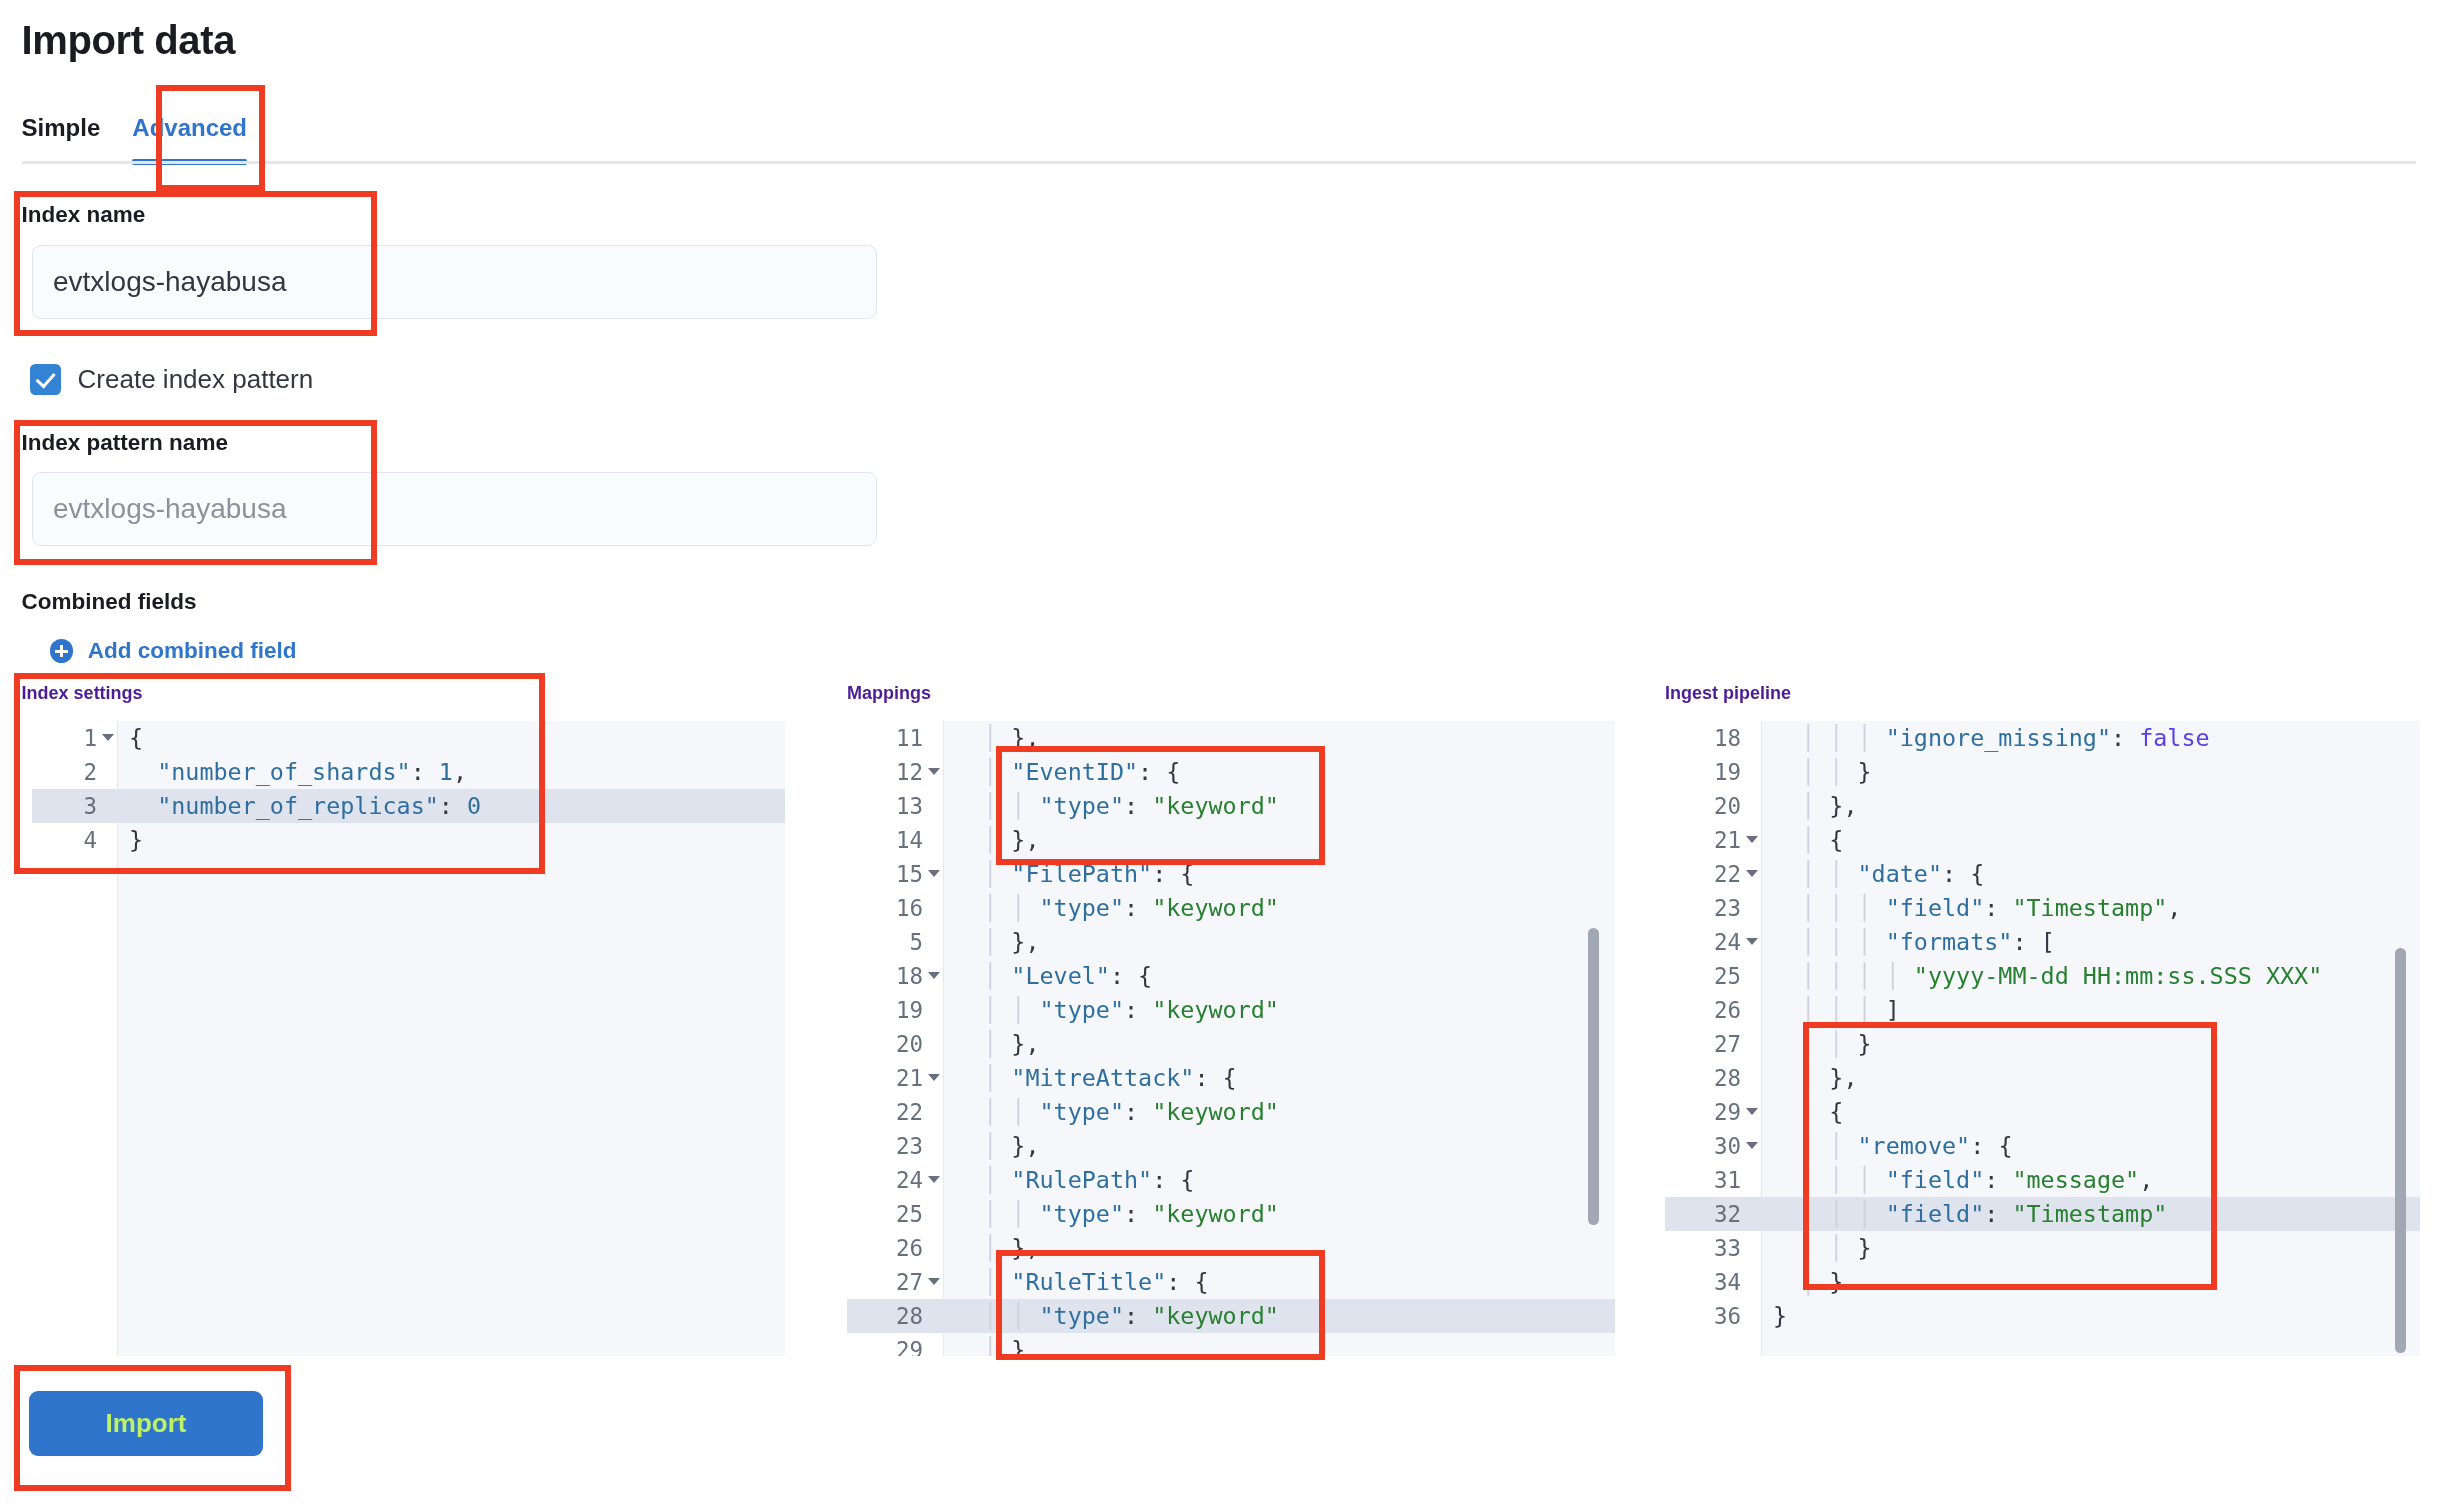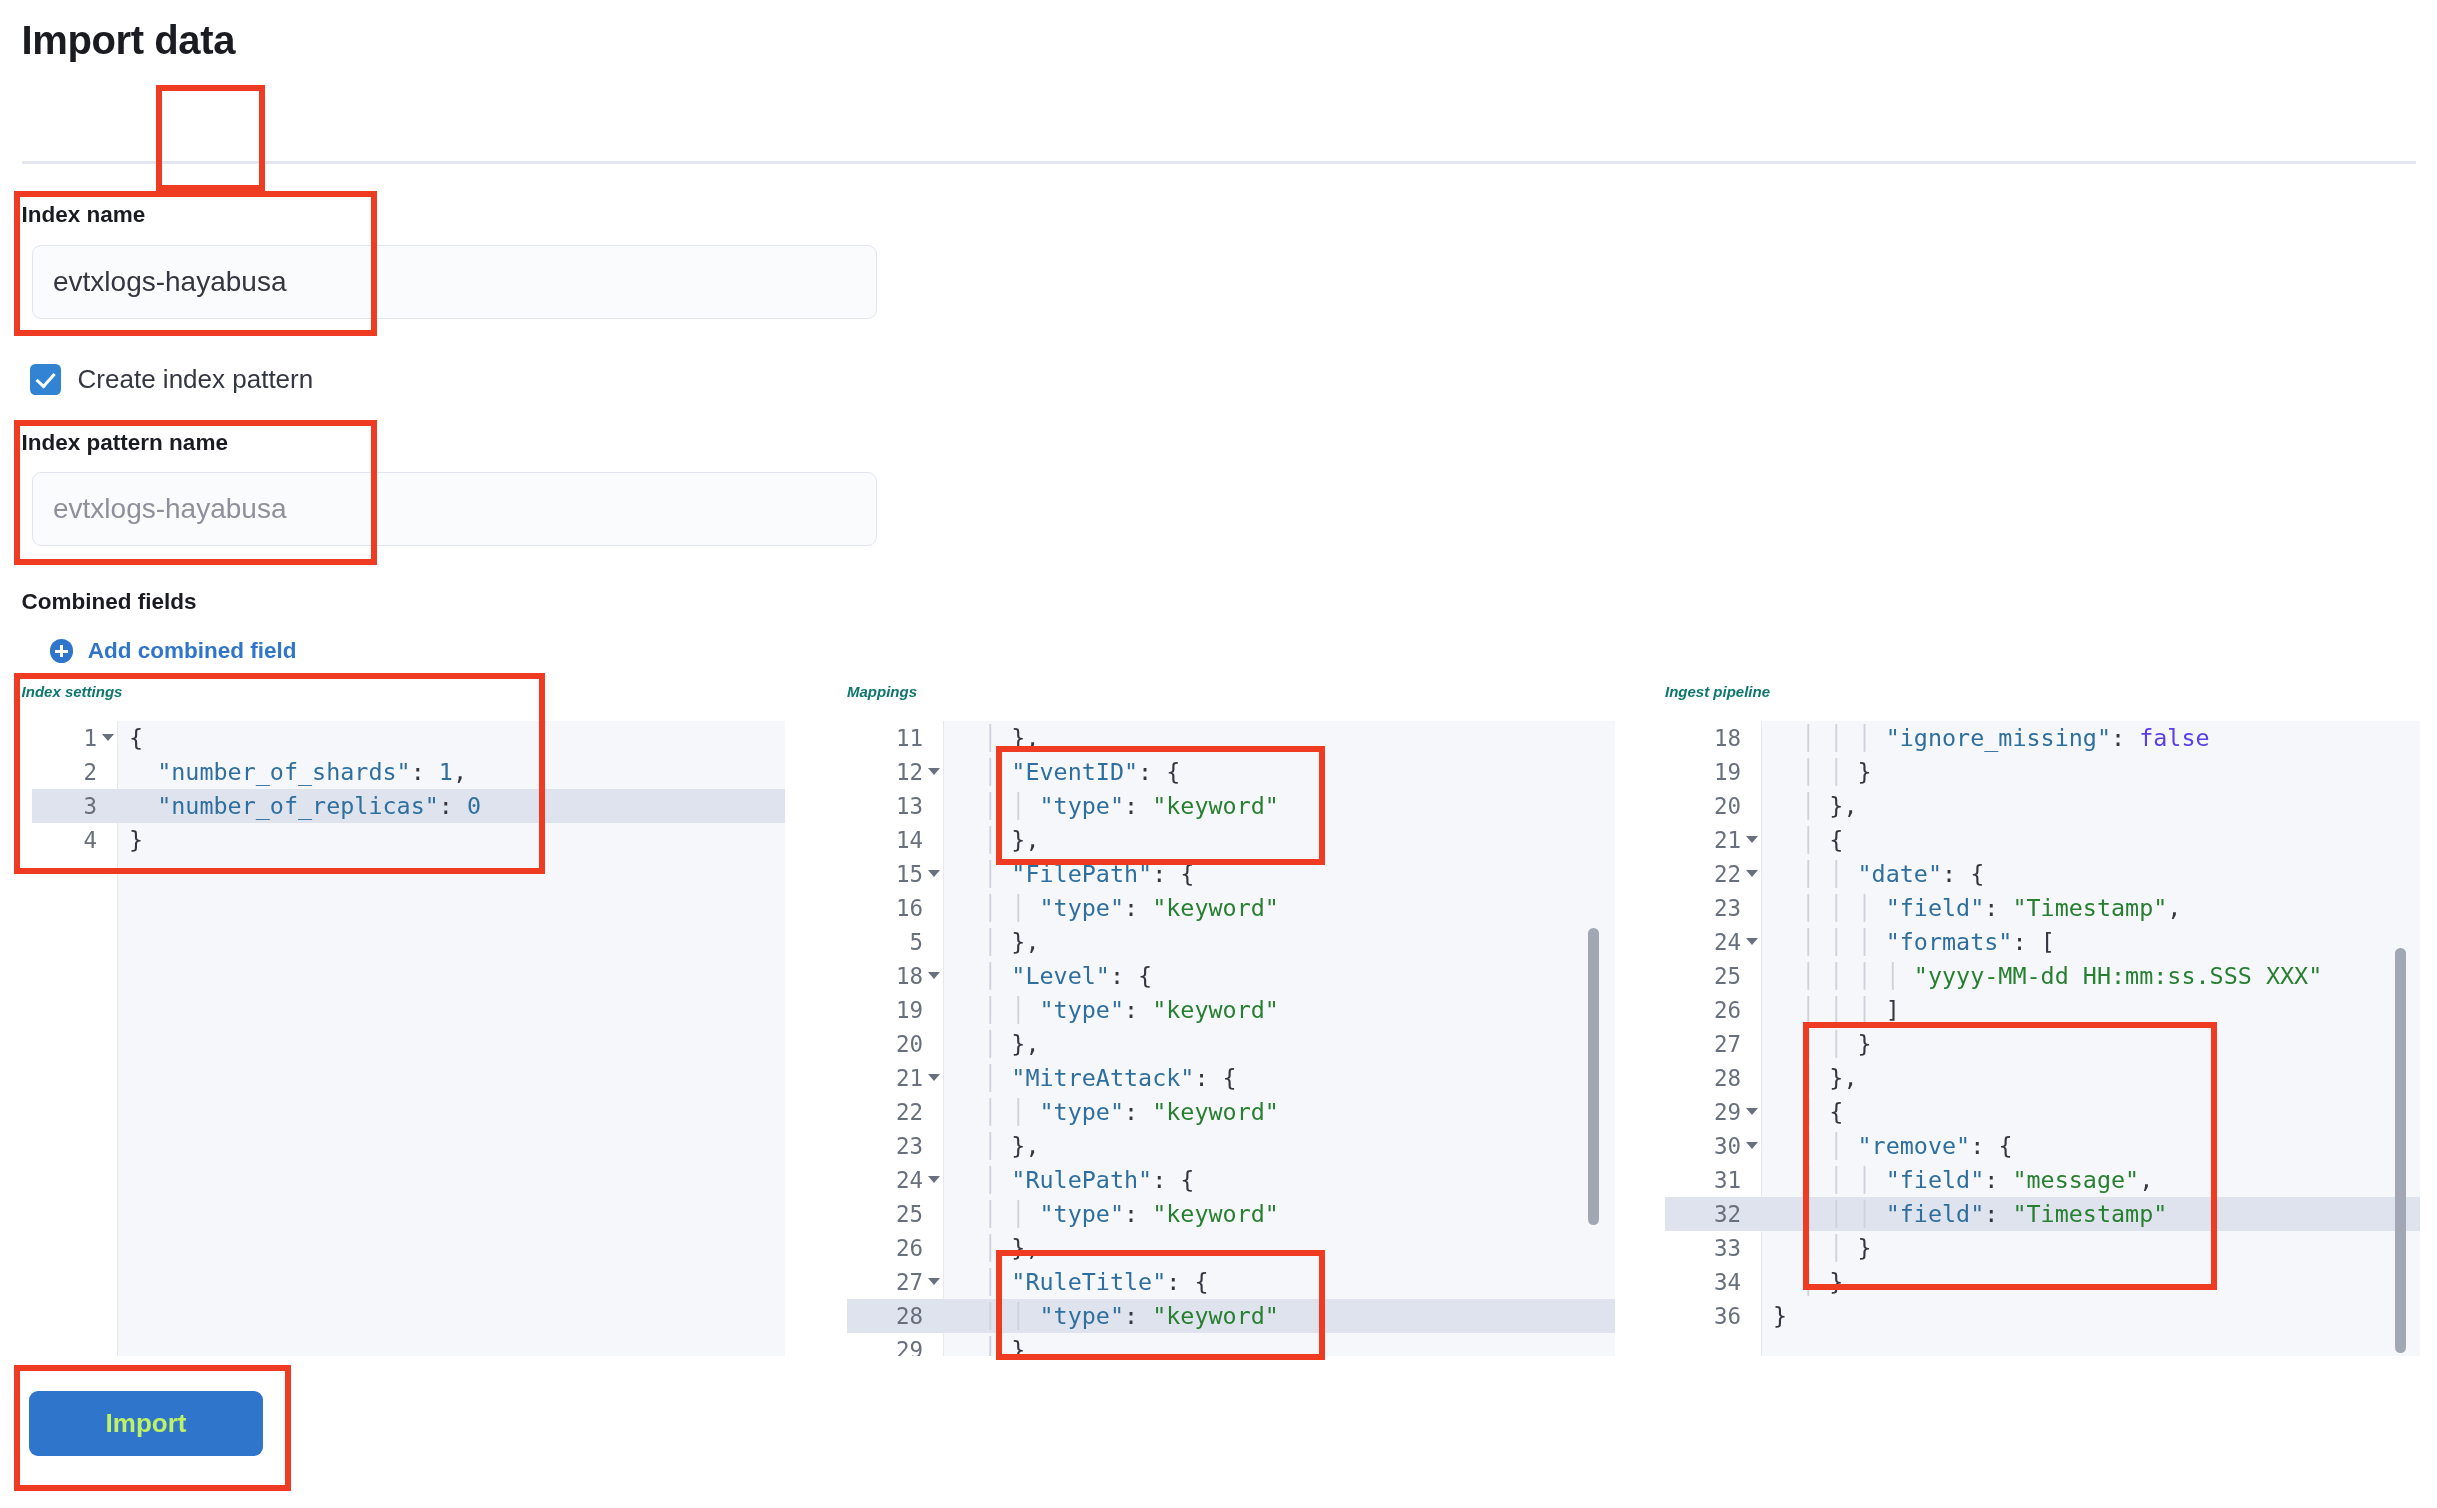--- a/index.html
+++ b/index.html
@@ -94,21 +94,21 @@
     content:""; position:absolute; background:#fff;
   }
   .plus-icon::before { left: 5.4px; top: 10.3px; width: 12.6px; height: 3.1px; }
   .plus-icon::after  { top: 5.4px; left: 10.3px; height: 12.6px; width: 3.1px; }
   .add-link-text {
     margin-left: 14.4px; font-size: 22.5px; color: #2f75cc; font-weight: 700;
   }
 
   
   .editor-heading {
-    position: absolute; font-size: 15px; font-weight: 700; color: #0f766e; font-style: italic;
+    position: absolute; font-size: 18px; font-weight: 700; color: #4c1d95;
   }
   .editor {
     position: absolute;
     background: #f5f7fa;
     overflow: hidden;
     font-family: "DejaVu Sans Mono", monospace;
   }
   .editor .gutter {
     position: absolute; left: 0; top: 0; bottom: 0; width: 86px;
     background: #ffffff;
@@ -165,20 +165,24 @@
     pointer-events: none; background: transparent;
   }
 </style>
 </head>
 <body>
 
 <div class="page">
 
   <div class="page-title">Import data</div>
 
+  <div class="tabs">
+    <div class="tab">Simple</div>
+    <div class="tab active">Advanced</div>
+  </div>
   <div class="tab-underline"></div>
 
   <div class="field-label" style="left:21.6px; top:202px;">Index name</div>
   <div class="text-input" style="left:32px; top:245px; width:845px; height:74px;">evtxlogs-hayabusa</div>
 
   <div class="checkbox-row">
     <div class="cbox"></div>
     <div class="cbox-label">Create index pattern</div>
   </div>
 

